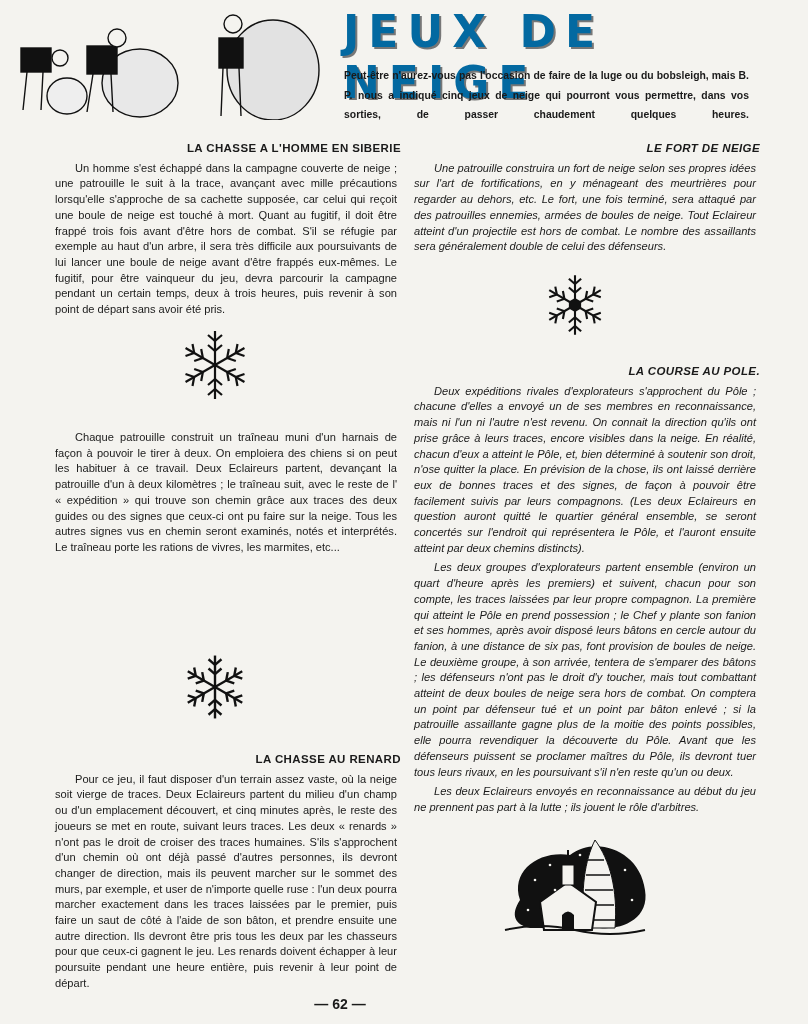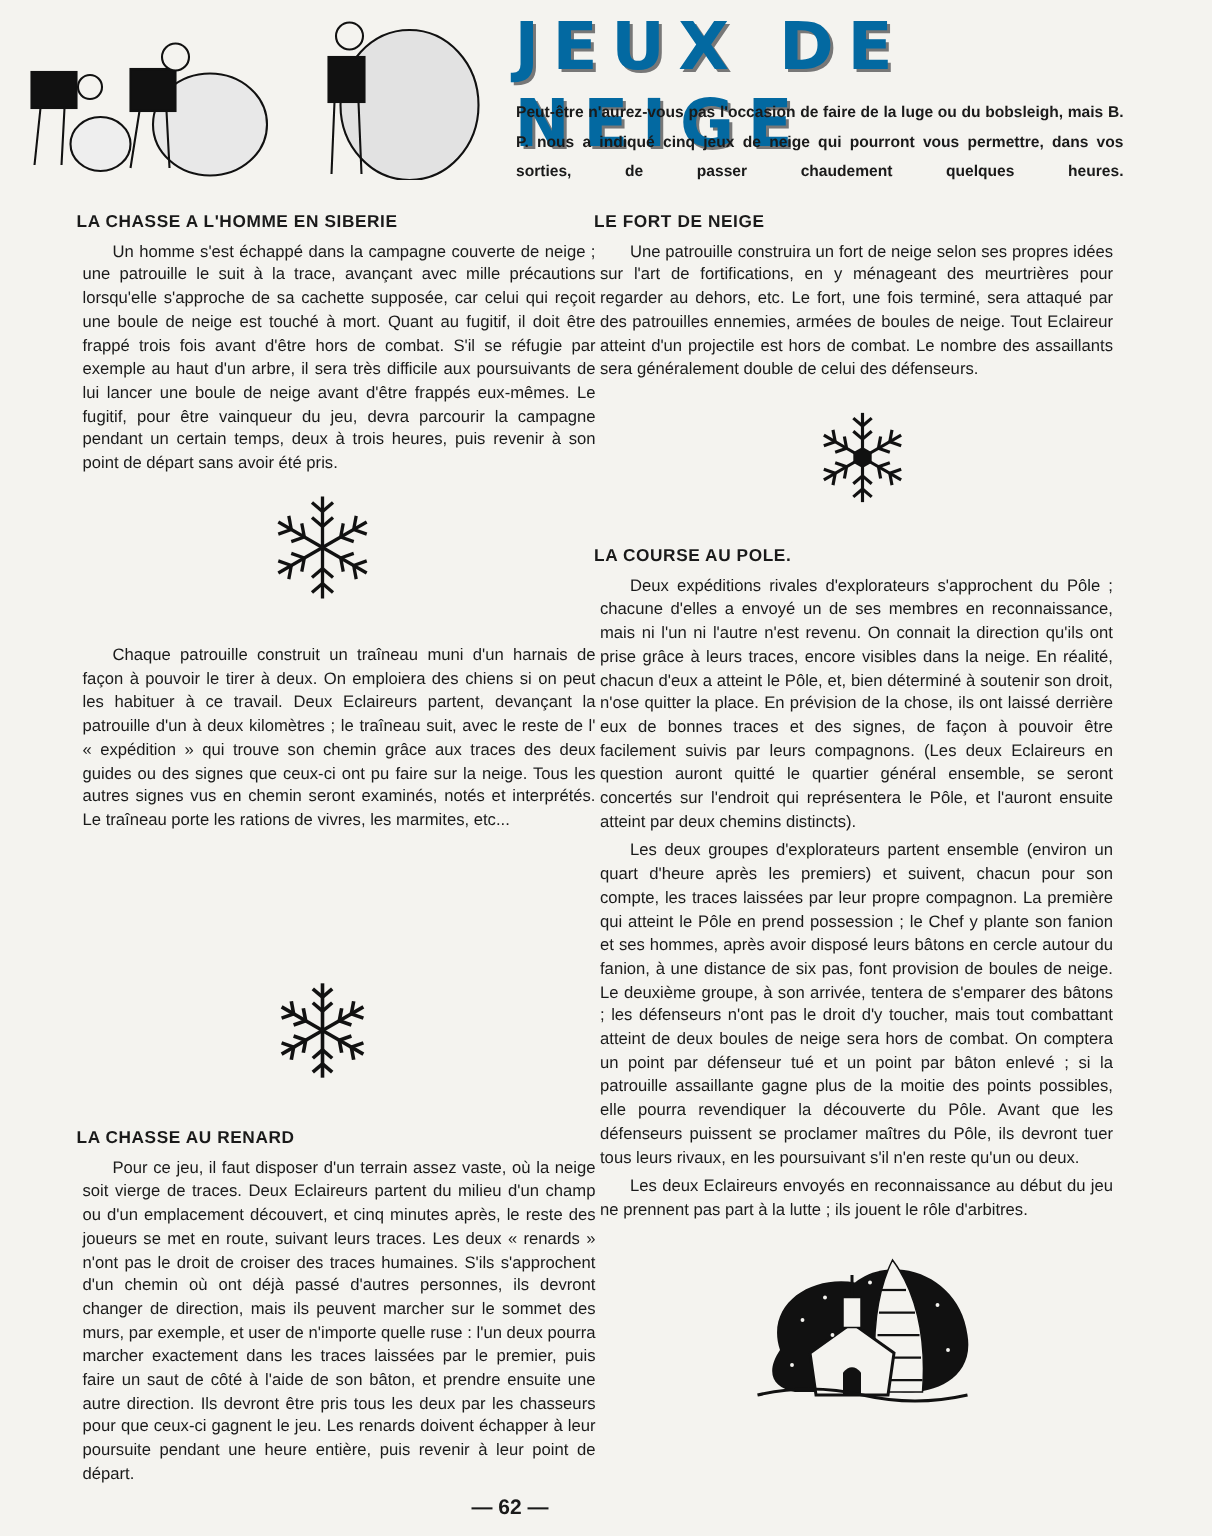--- a/index.html
+++ b/index.html
@@ -2,22 +2,22 @@
 <html><head>
 <meta charset="utf-8">
 <style>
   html,body{margin:0;padding:0;}
   body{width:808px;height:1024px;background:#f4f3ef;position:relative;overflow:hidden;font-family:"Liberation Sans","DejaVu Sans",sans-serif;color:#1a1a1a;}
   .header-art{position:absolute;left:15px;top:8px;width:320px;height:112px;}
   .title{position:absolute;left:343px;top:6px;font-family:"DejaVu Sans",sans-serif;font-weight:bold;font-size:44px;letter-spacing:9px;color:#0369a1;text-shadow:2px 2px 0 #777;}
   .intro{position:absolute;left:344px;top:66px;width:405px;font-size:10.4px;font-weight:bold;line-height:19.5px;text-align:justify;text-align-last:justify;}
   .col{position:absolute;width:350px;font-size:11.1px;line-height:15.7px;}
   .col.left{left:51px;}
-  .col.right{left:396px;}
-  h2{margin:0 0 3px 0;font-size:11.5px;font-weight:bold;letter-spacing:0.4px;}
+  .col.right{left:410px;font-style:italic;}
+  h2{margin:0 0 3px 0;font-size:11.5px;font-weight:bold;letter-spacing:0.4px;text-align:right;}
   p{margin:4px;text-indent:20px;text-align:justify;}
   .snow{position:absolute;}
   .pagenum{position:absolute;left:0;width:680px;top:996px;text-align:center;font-size:14px;font-weight:bold;}
 </style>
 </head>
 <body>
 
 <svg class="header-art" viewBox="0 0 320 112">
   <g stroke="#111" stroke-width="1.4" fill="none">
     <ellipse cx="52" cy="88" rx="20" ry="18" fill="#eee"></ellipse>

